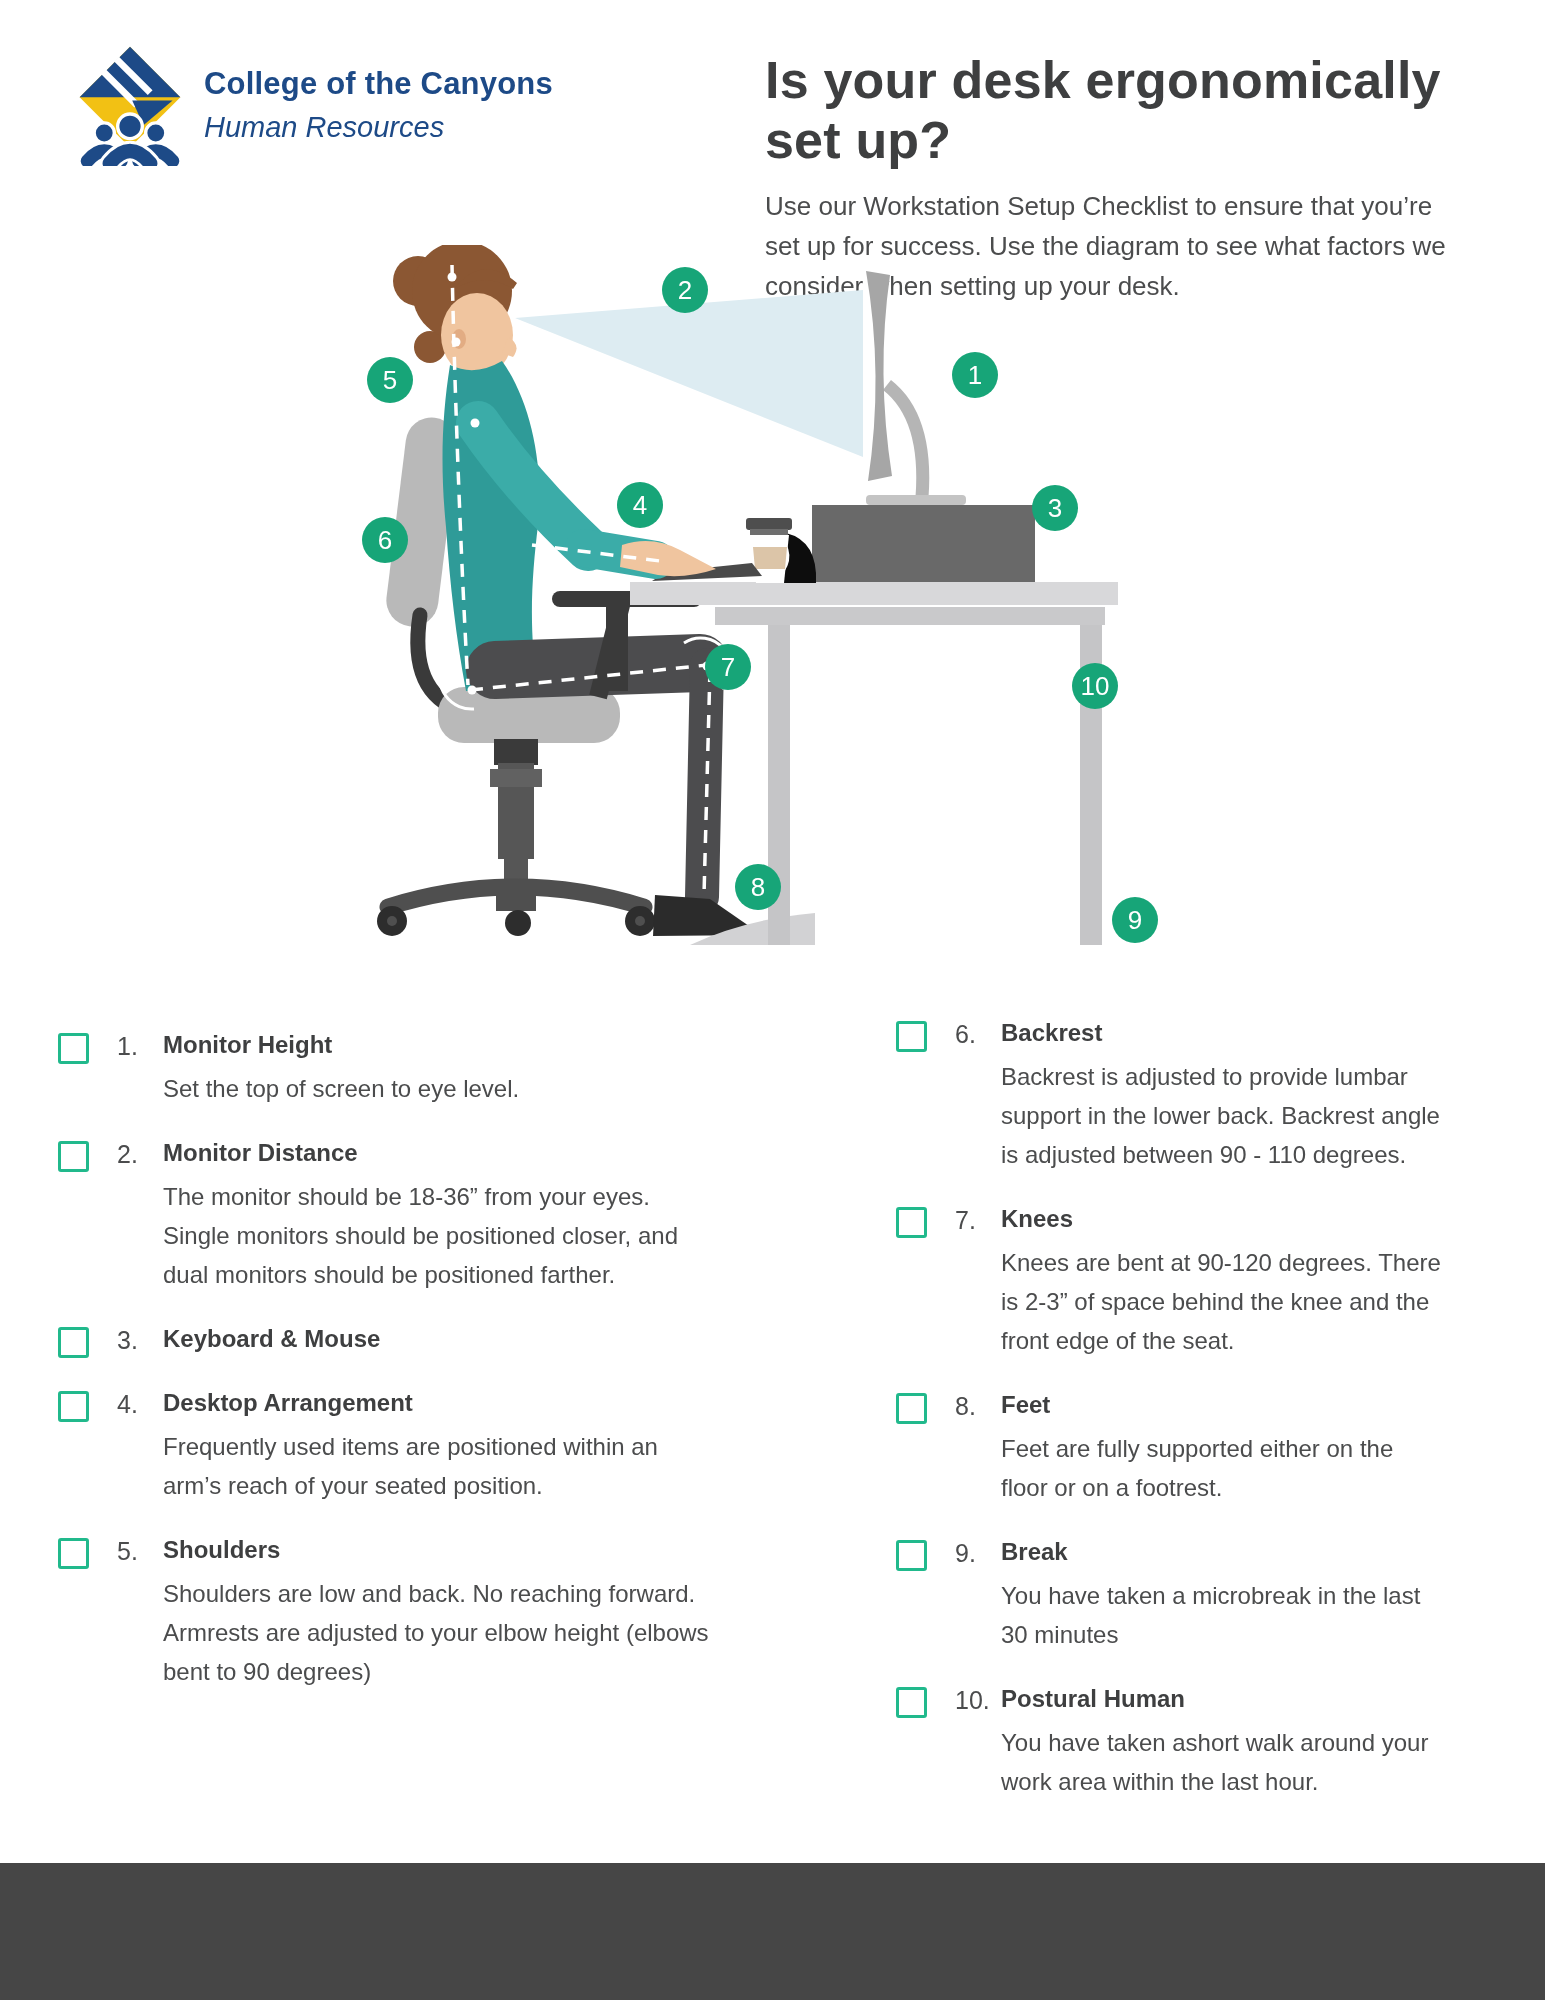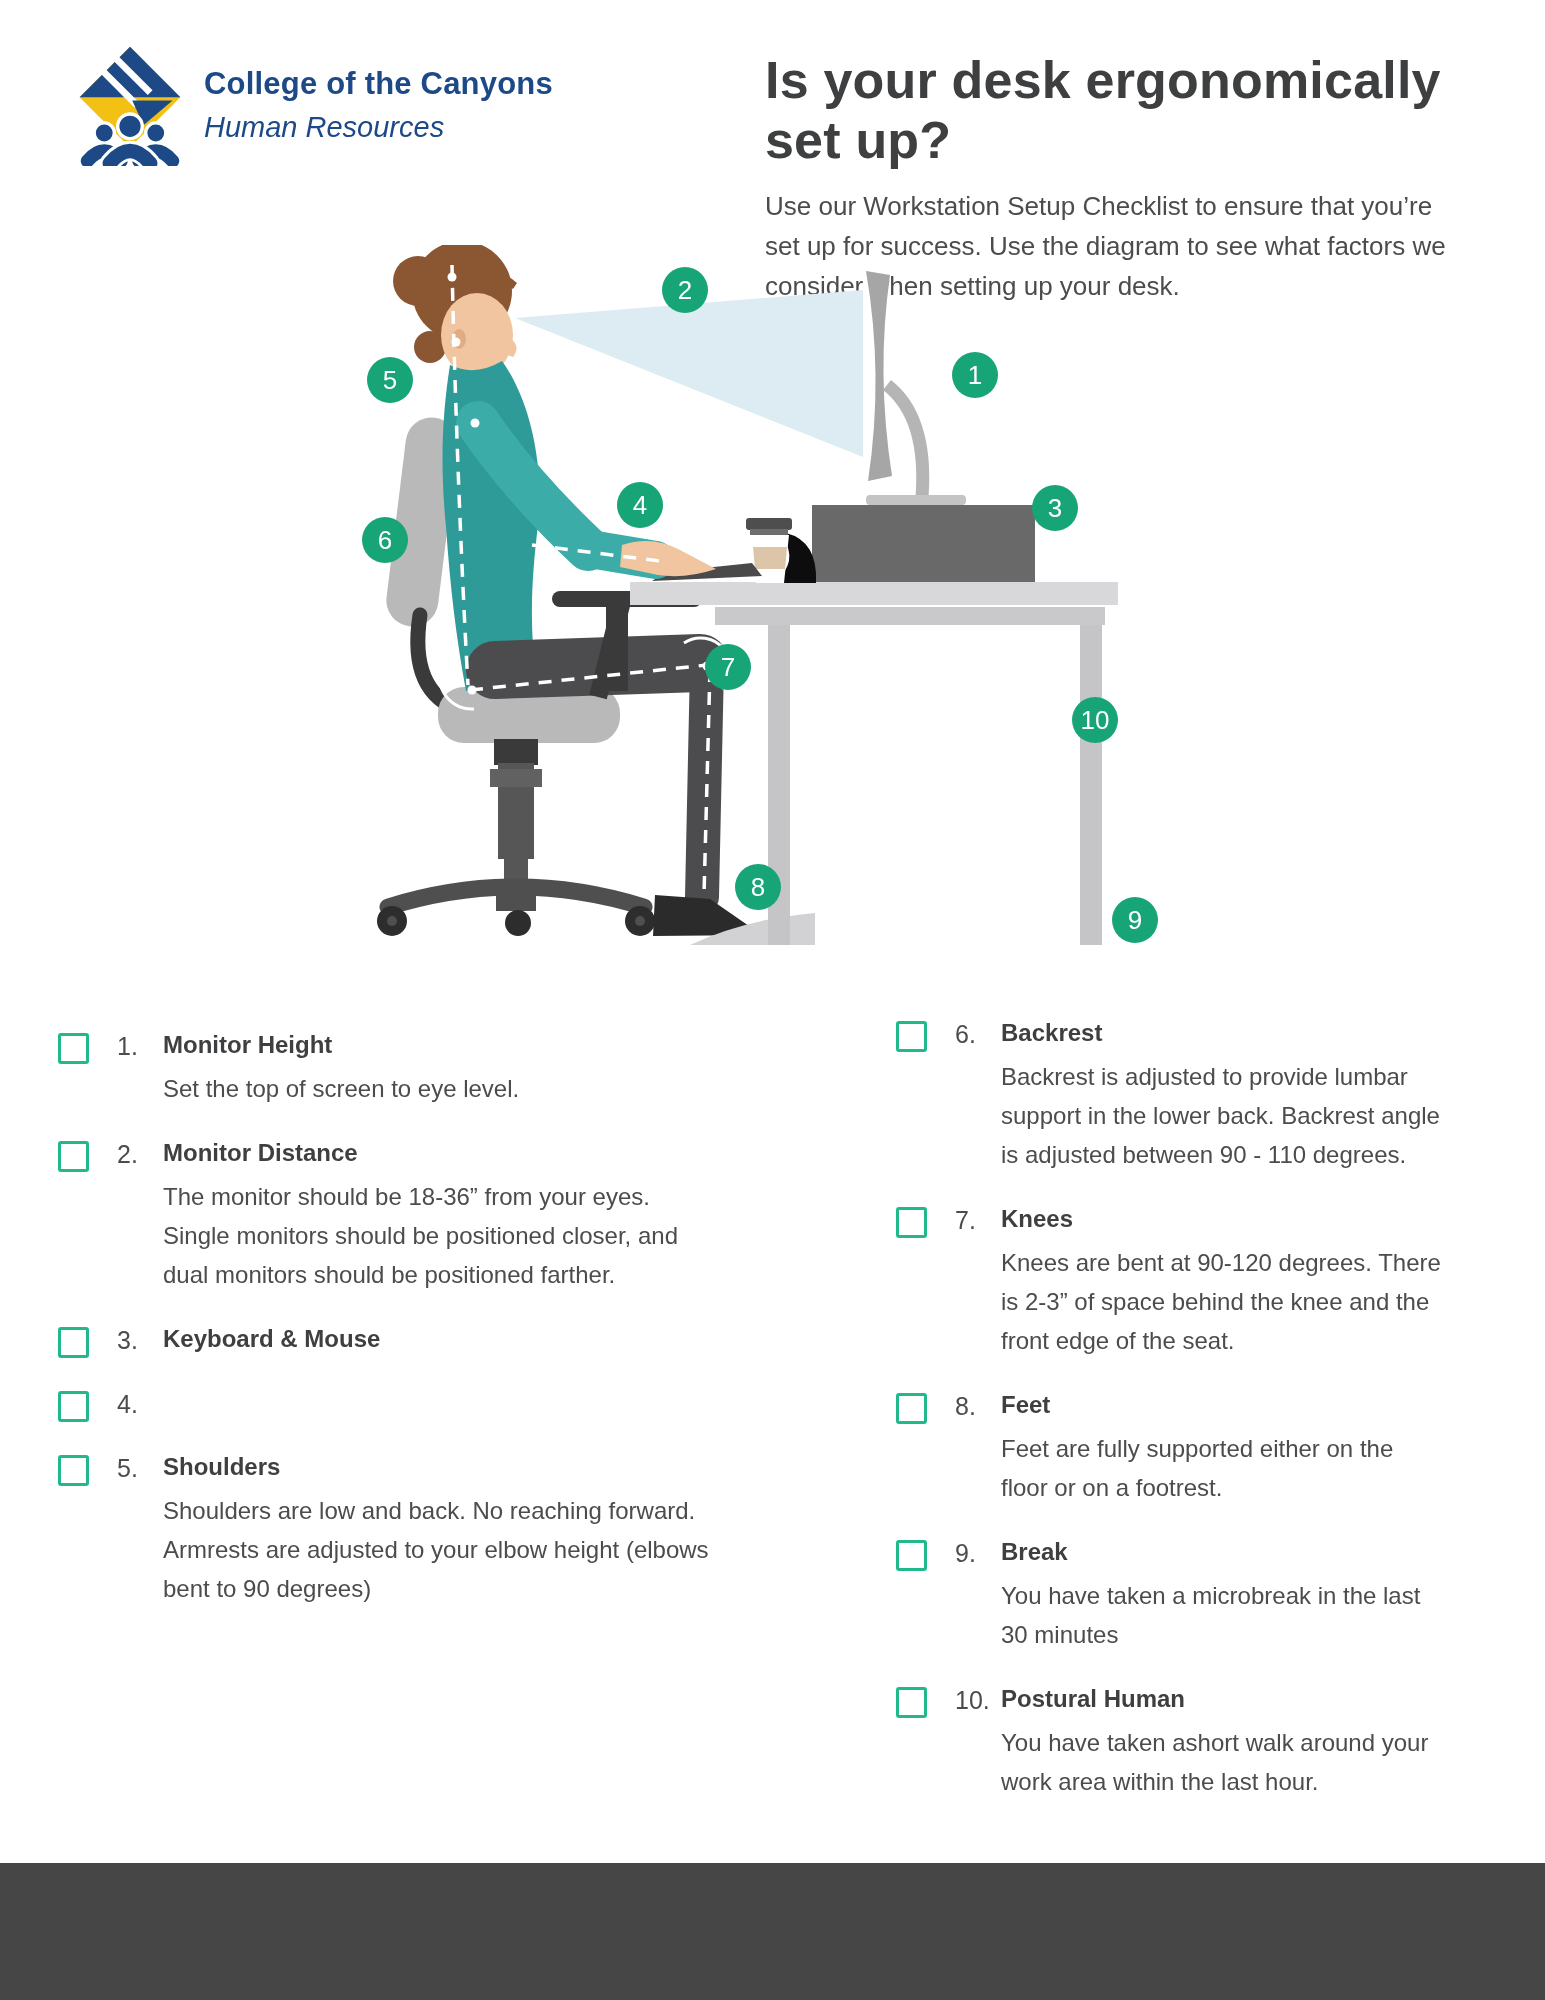--- a/index.html
+++ b/index.html
@@ -172,21 +172,21 @@
   <div>
       <div class="badge" style="left: 952px; top: 352px; background: rgb(23, 165, 120);">1</div>
       <div class="badge" style="left: 662px; top: 267px; background: rgb(23, 165, 120);">2</div>
       <div class="badge" style="left: 1032px; top: 485px; background: rgb(23, 165, 120);">3</div>
       <div class="badge" style="left: 617px; top: 482px; background: rgb(23, 165, 120);">4</div>
       <div class="badge" style="left: 367px; top: 357px; background: rgb(23, 165, 120);">5</div>
       <div class="badge" style="left: 362px; top: 517px; background: rgb(23, 165, 120);">6</div>
       <div class="badge" style="left: 705px; top: 644px; background: rgb(23, 165, 120);">7</div>
       <div class="badge" style="left: 735px; top: 864px; background: rgb(23, 165, 120);">8</div>
       <div class="badge" style="left: 1112px; top: 897px; background: rgb(23, 165, 120);">9</div>
-      <div class="badge" style="left: 1072px; top: 697px; background: rgb(23, 165, 120);">10</div>
+      <div class="badge" style="left: 1072px; top: 663px; background: rgb(23, 165, 120);">10</div>
     </div>
 
   <div class="col col-left">
       <div class="item">
         <span class="checkbox"></span>
         <span class="num">1.</span>
         <div class="body">
           <div class="title">Monitor Height</div>
           <div class="desc">Set the top of screen to eye level.</div>
         </div>
@@ -202,20 +202,24 @@
       <div class="item">
         <span class="checkbox"></span>
         <span class="num">3.</span>
         <div class="body">
           <div class="title">Keyboard &amp; Mouse</div>
         </div>
       </div>
       <div class="item">
         <span class="checkbox"></span>
         <span class="num">4.</span>
+        <div class="body">
+          <div class="title">Desktop Arrangement</div>
+          <div class="desc">Frequently used items are positioned within an arm’s reach of your seated position.</div>
+        </div>
       </div>
       <div class="item">
         <span class="checkbox"></span>
         <span class="num">5.</span>
         <div class="body">
           <div class="title">Shoulders</div>
           <div class="desc">Shoulders are low and back. No reaching forward. Armrests are adjusted to your elbow height (elbows bent to 90 degrees)</div>
         </div>
       </div>
     </div>

